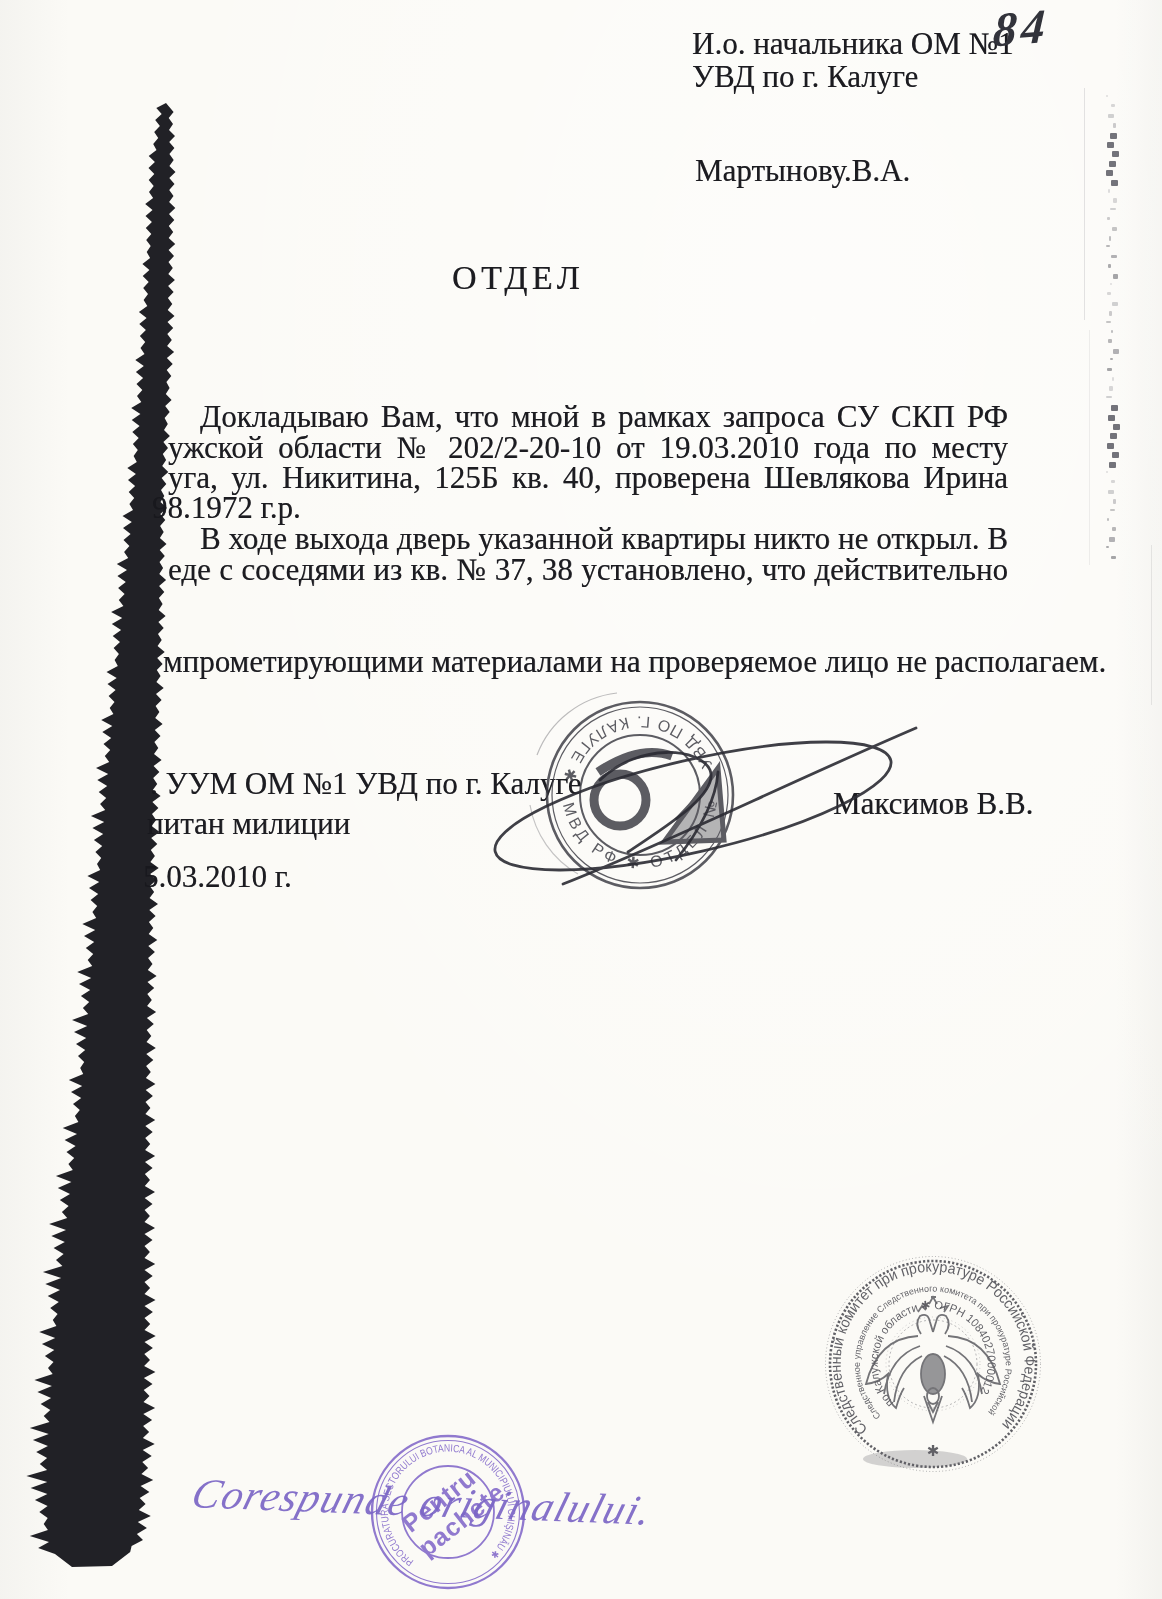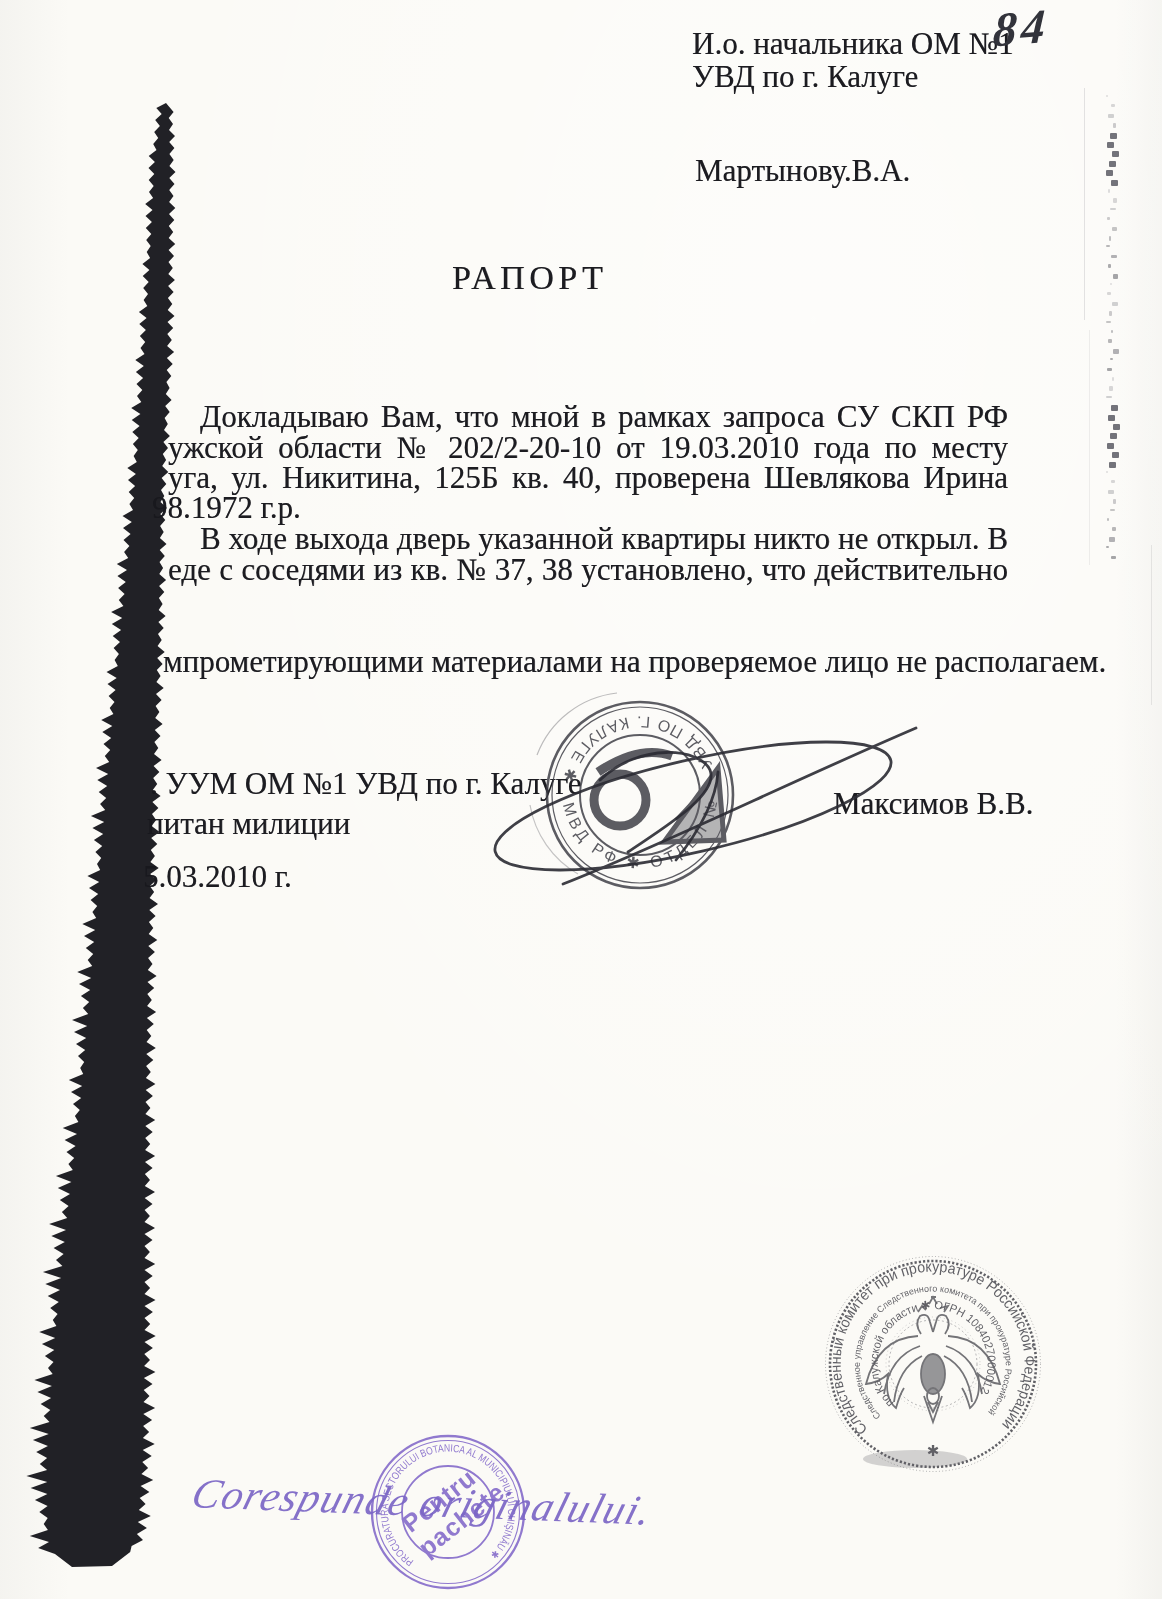--- a/index.html
+++ b/index.html
@@ -74,21 +74,21 @@
 </style>
 </head>
 <body>
 
 <div class="page">
 
   <div class="txt h1">И.о. начальника ОМ №1</div>
   <div class="txt h2">УВД по г. Калуге</div>
   <div class="txt h4">Мартынову.В.А.</div>
 
-  <div class="txt title">РАПОРТ</div>
+  <div class="txt title">ОТДЕЛ</div>
 
   <div class="txt just p1l1">Докладываю Вам, что мной  в рамках запроса СУ СКП РФ по</div>
   <div class="txt just p1l2">ужской области № 202/2-20-10 от 19.03.2010 года по месту жительства: г.</div>
   <div class="txt just p1l3">уга, ул. Никитина, 125Б кв. 40, проверена Шевлякова Ирина Николаевна,</div>
   <div class="txt p1l4">98.1972 г.р.</div>
 
   <div class="txt just p2l1">В ходе выхода дверь указанной квартиры никто не открыл. В устной</div>
   <div class="txt just p2l2">еде с соседями из кв. № 37, 38 установлено, что действительно данная</div>
   <div class="txt p2l5">мпрометирующими материалами на проверяемое лицо не располагаем.</div>
 

